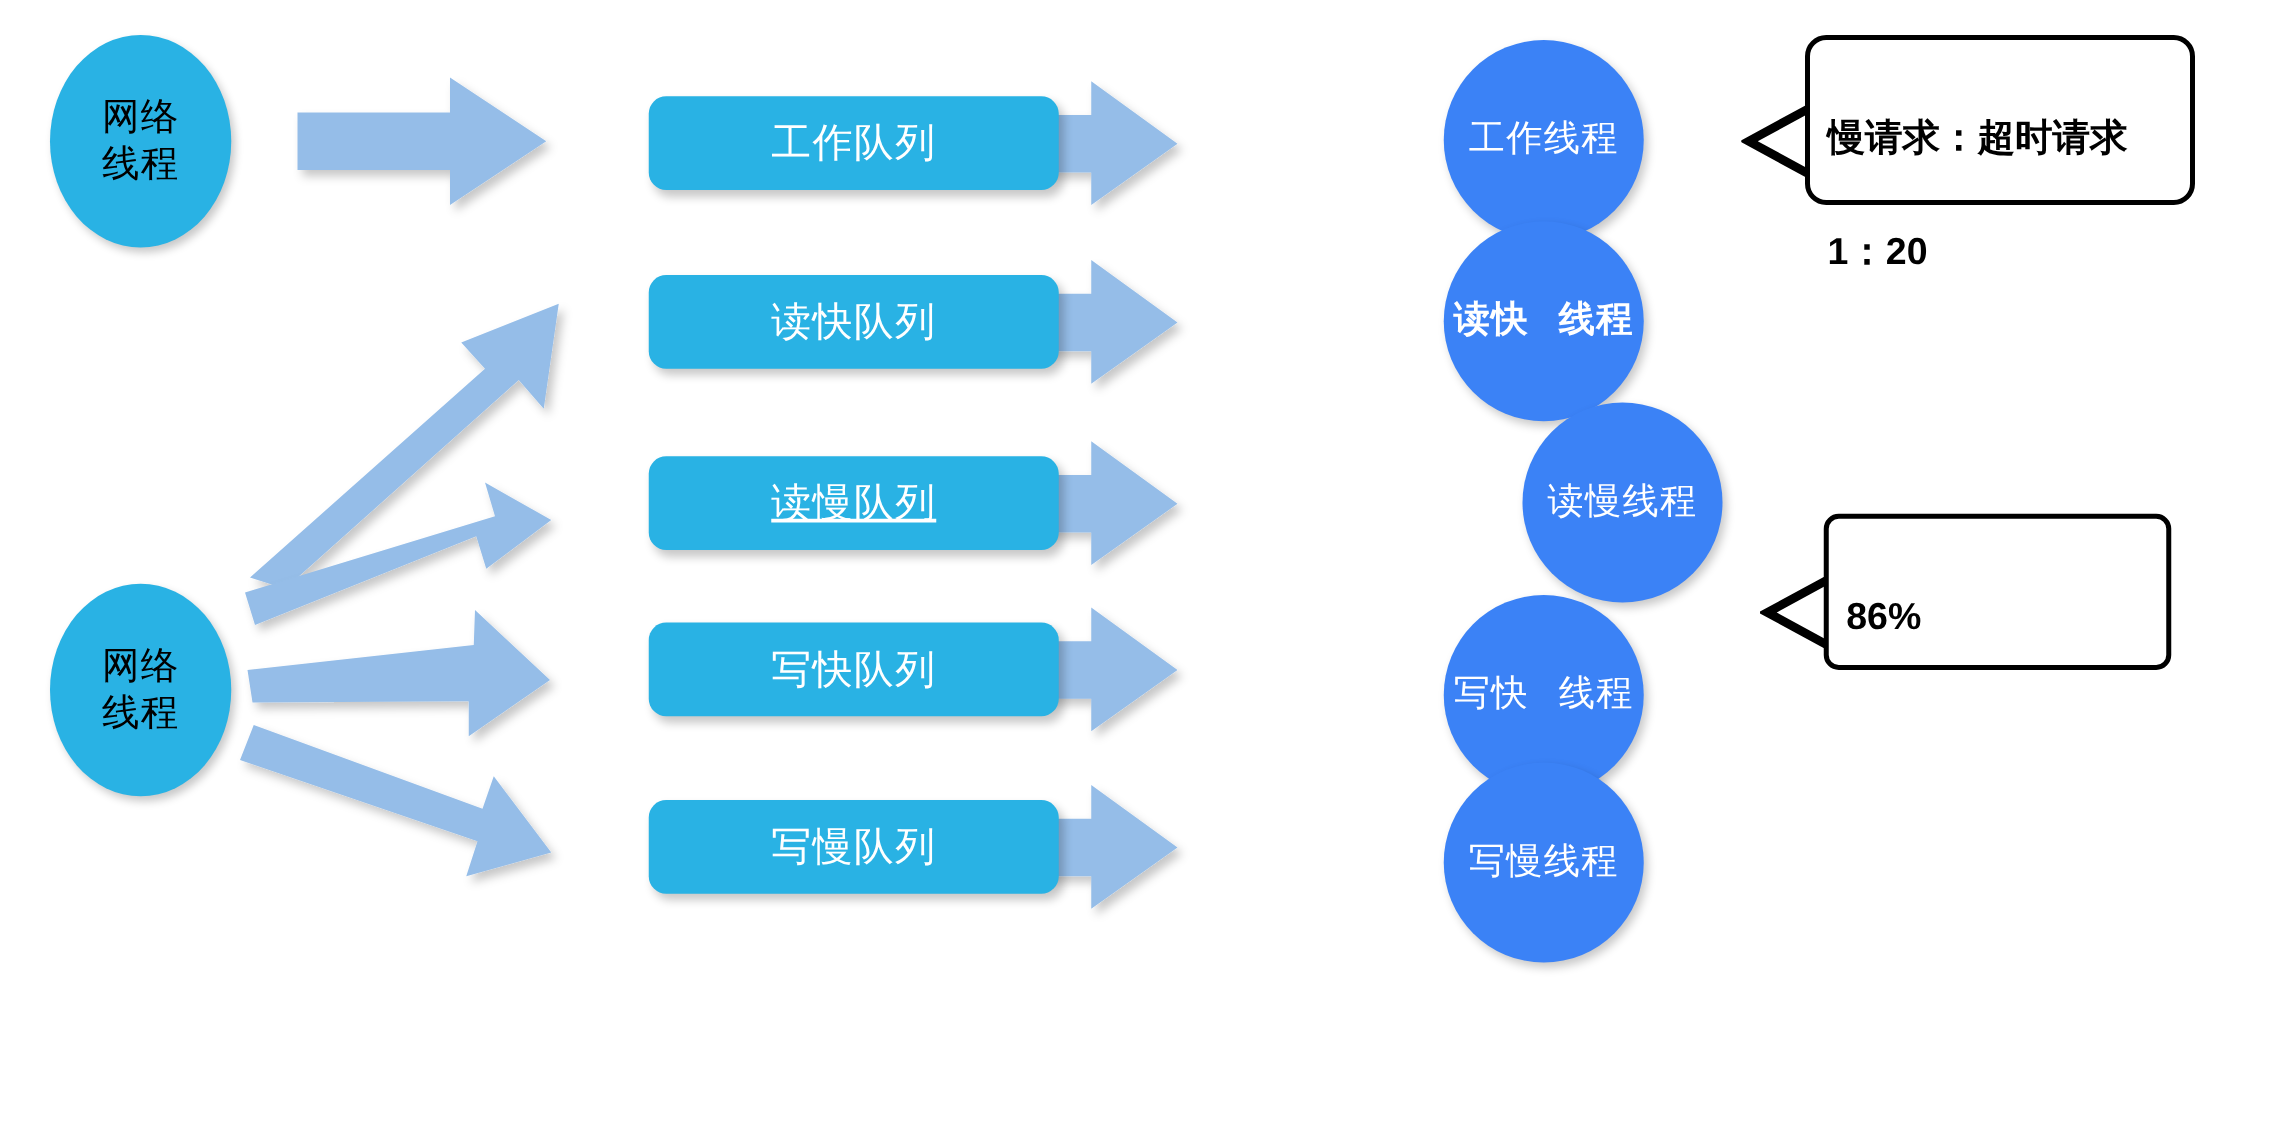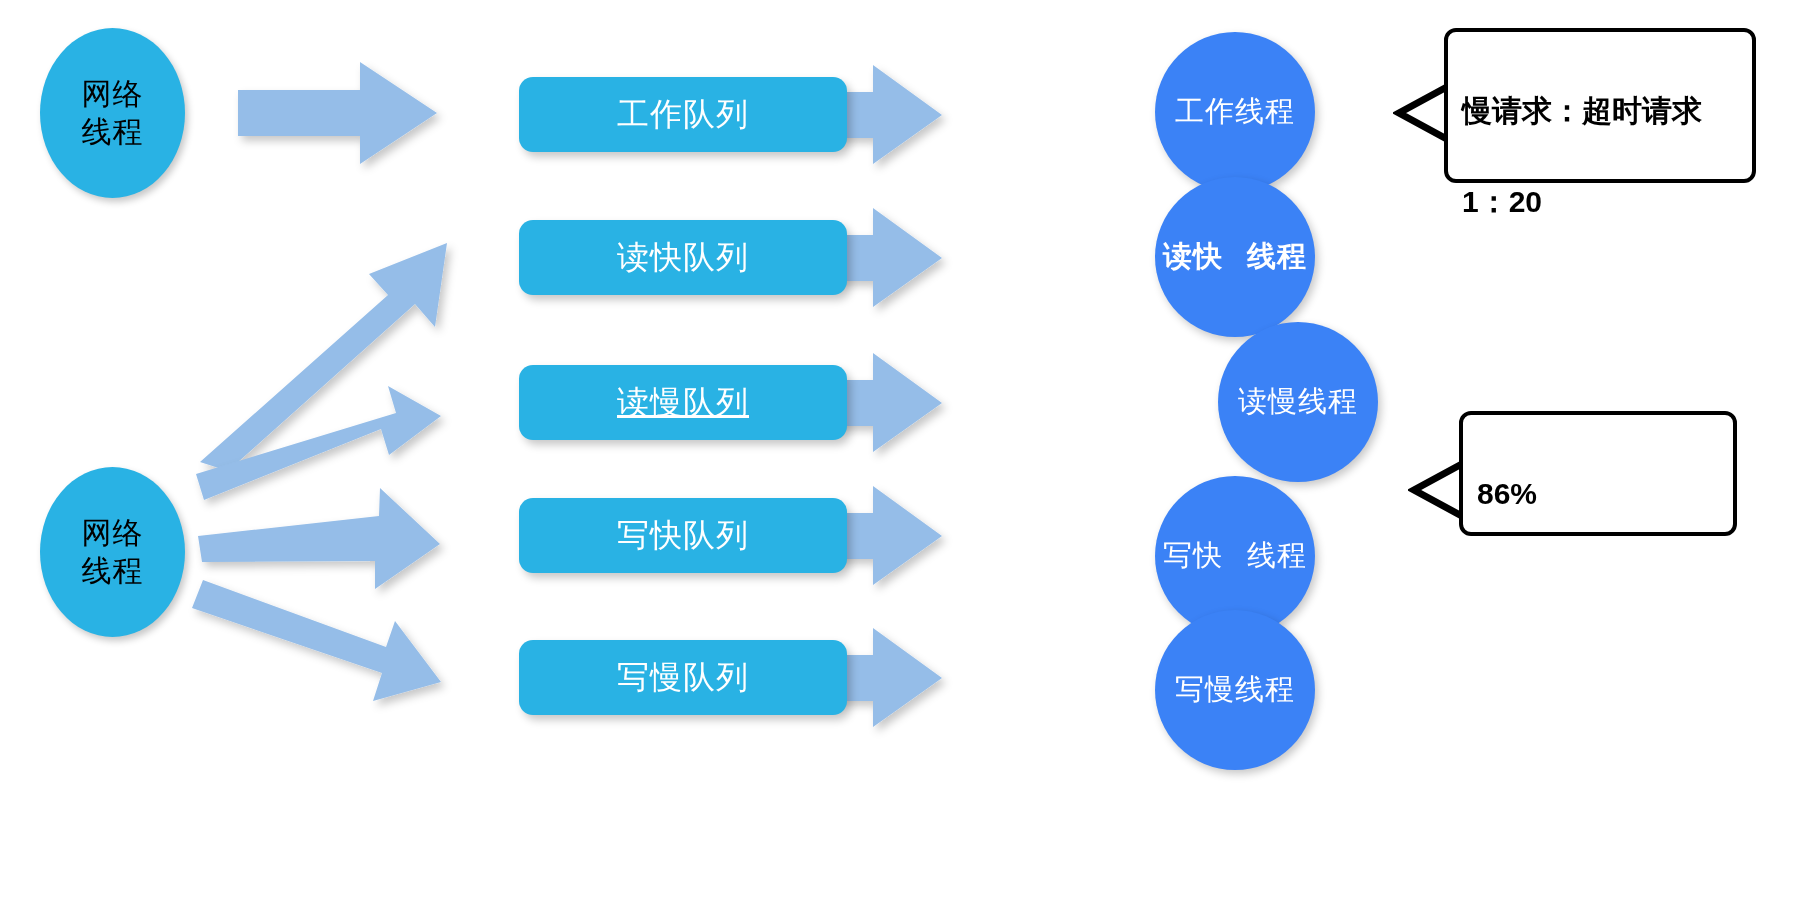--- a/index.html
+++ b/index.html
@@ -186,21 +186,21 @@
 
   <div class="thread-circle" style="left:1155px; top:610px; width:160px; height:160px;">
     <span>写慢</span>
     <span>线程</span>
   </div>
 
   <svg class="callout-tail" style="left:1393px; top:78px;" width="70" height="70" viewBox="0 0 70 70">
     <polygon points="63,4 6,35 63,66" fill="#ffffff" stroke="#000000" stroke-width="7" stroke-linejoin="miter"></polygon>
     <rect x="56" y="0" width="14" height="70" fill="#ffffff"></rect>
   </svg>
-  <div class="callout" style="left:1444px; top:28px; width:312px; height:155px;">
+  <div class="callout" style="left:1444px; top:28px; width:312px; height:136px;border-radius:17px;">
     <span class="line">慢请求：超时请求</span>
     <span class="line">1：20</span>
   </div>
 
   <svg class="callout-tail" style="left:1408px; top:455px;" width="70" height="70" viewBox="0 0 70 70">
     <polygon points="63,4 6,35 63,66" fill="#ffffff" stroke="#000000" stroke-width="7" stroke-linejoin="miter"></polygon>
     <rect x="56" y="0" width="14" height="70" fill="#ffffff"></rect>
   </svg>
   <div class="callout" style="left:1459px; top:411px; width:278px; height:125px;">
     <span class="line">86%</span>

